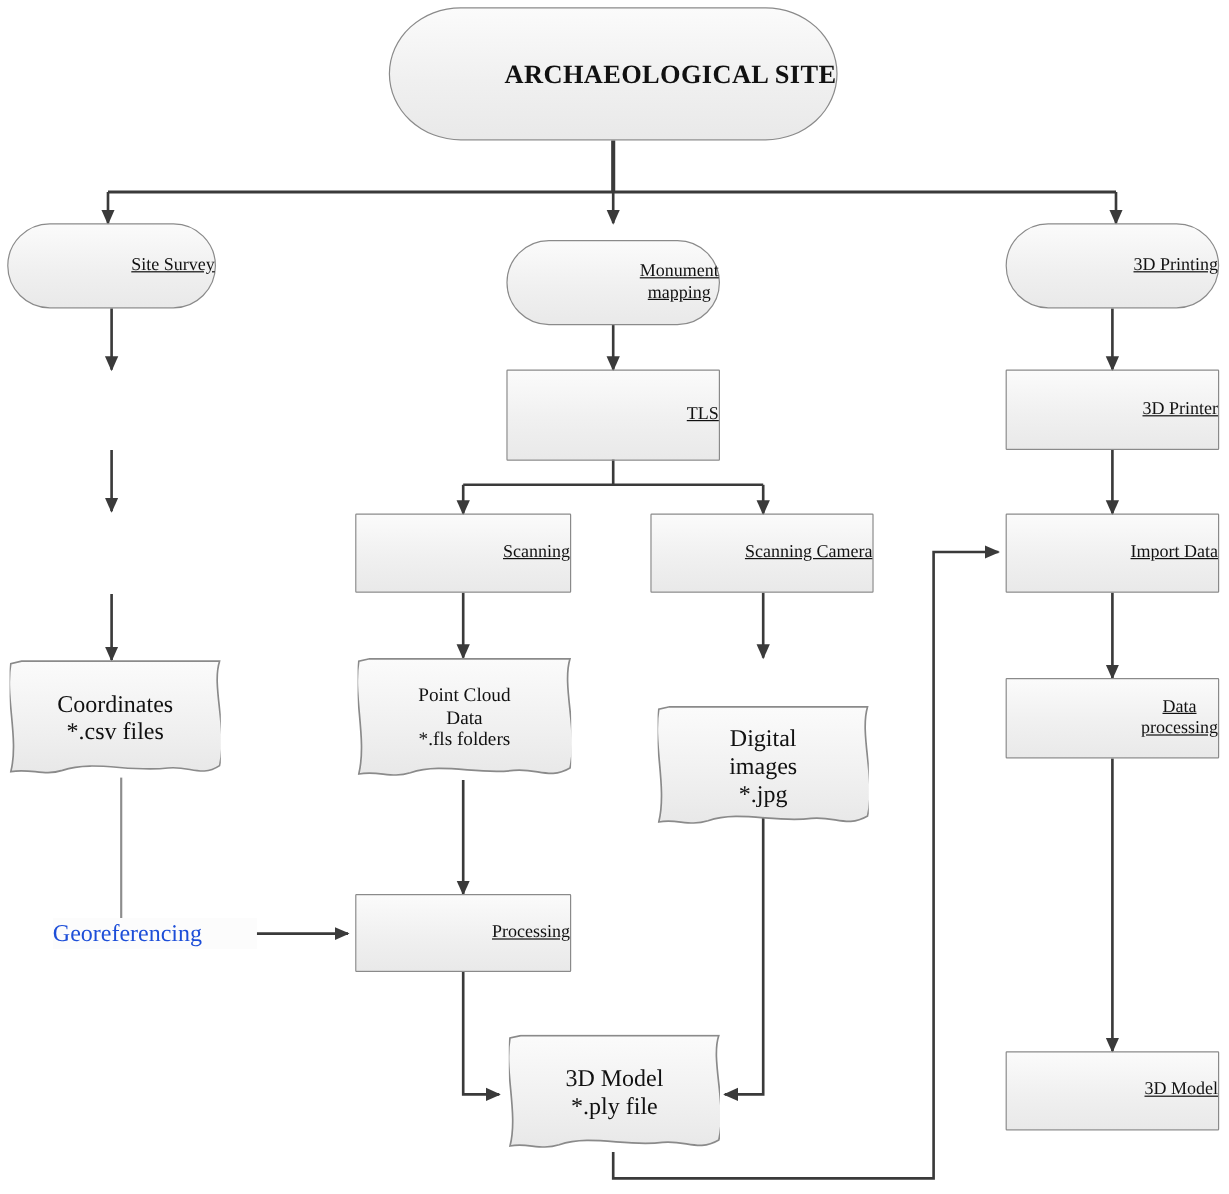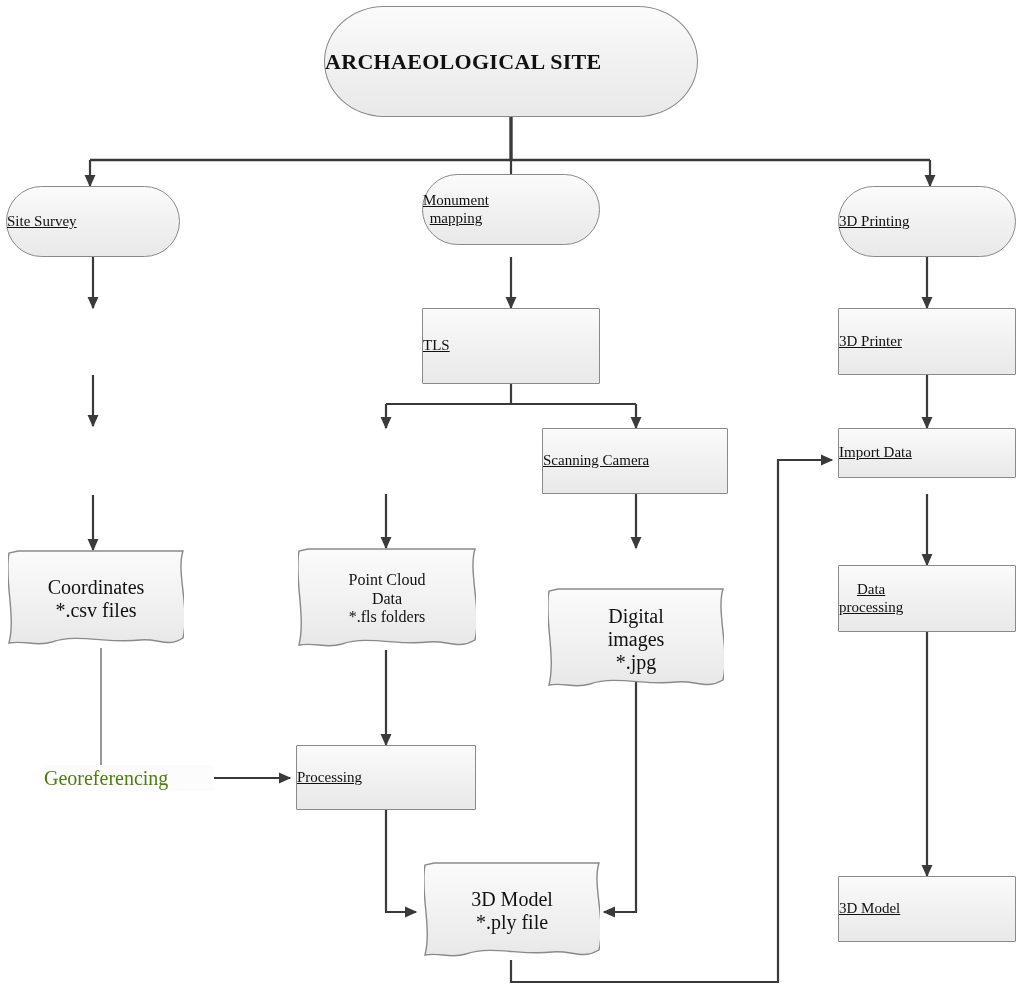--- a/index.html
+++ b/index.html
@@ -24,21 +24,21 @@
     top: 0;
     width: 1024px;
     height: 995px;
     pointer-events: none;
   }
   .node {
     position: absolute;
     box-sizing: border-box;
     display: flex;
     align-items: center;
-    justify-content: flex-start;
+    justify-content: flex-end;
     text-align: center;
     line-height: 1.15;
     color: #111111;
     background: linear-gradient(to bottom, #fbfbfb 0%, #f0f0f0 55%, #e9e9e9 100%);
     border: 1px solid #8a8a8a;
     z-index: 2;
   }
   .node .txt {
     display: block;
     white-space: pre-line;
@@ -78,21 +78,21 @@
     z-index: 1;
   }
   .title-node {
     font-weight: bold;
     letter-spacing: 0.3px;
   }
   .plain-label {
     position: absolute;
     z-index: 3;
     background: #fcfcfc;
-    color: #4d7c0f;
+    color: #1d4ed8;
     white-space: nowrap;
     text-align: center;
   }
   .f22 { font-size: 22px; }
   .f21 { font-size: 15px; text-decoration: underline; }
   .f20 { font-size: 20px; }
   .f19 { font-size: 16px; }
 </style>
 </head>
 <body>
@@ -141,45 +141,48 @@
   </svg>
 
   <div class="node terminator title-node f22" style="left:324px; top:6px; width:374px; height:111px;">
     <span class="txt">ARCHAEOLOGICAL SITE</span>
   </div>
 
   <div class="node stadium f21" style="left:6px; top:186px; width:174px; height:71px;">
     <span class="txt">Site Survey</span>
   </div>
 
-  <div class="node stadium f21" style="left:422px; top:174px; width:178px; height:71px;">
+  <div class="node stadium f21" style="left:422px; top:200px; width:178px; height:71px;">
     <span class="txt">Monument
 mapping</span>
   </div>
 
   <div class="node stadium f21" style="left:838px; top:186px; width:178px; height:71px;">
     <span class="txt">3D Printing</span>
   </div>
 
 
   <div class="node rect f21" style="left:422px; top:308px; width:178px; height:76px;">
     <span class="txt">TLS</span>
   </div>
 
   <div class="node rect f21" style="left:838px; top:308px; width:178px; height:67px;">
     <span class="txt">3D Printer</span>
   </div>
 
 
+  <div class="node rect f21" style="left:296px; top:428px; width:180px; height:66px;">
+    <span class="txt">Scanning</span>
+  </div>
 
   <div class="node rect f21" style="left:542px; top:428px; width:186px; height:66px;">
     <span class="txt">Scanning Camera</span>
   </div>
 
-  <div class="node rect f21" style="left:838px; top:428px; width:178px; height:50px;">
+  <div class="node rect f21" style="left:838px; top:428px; width:178px; height:66px;">
     <span class="txt">Import Data</span>
   </div>
 
   <div class="doc" style="left:8px; top:550px; width:176px; height:98px;">
     <svg class="shape" width="176" height="98" viewBox="0 0 176 98">
       <defs>
         <linearGradient id="g1" x1="0" y1="0" x2="0" y2="1">
           <stop offset="0%" stop-color="#fbfbfb"></stop>
           <stop offset="60%" stop-color="#f0f0f0"></stop>
           <stop offset="100%" stop-color="#e8e8e8"></stop>

